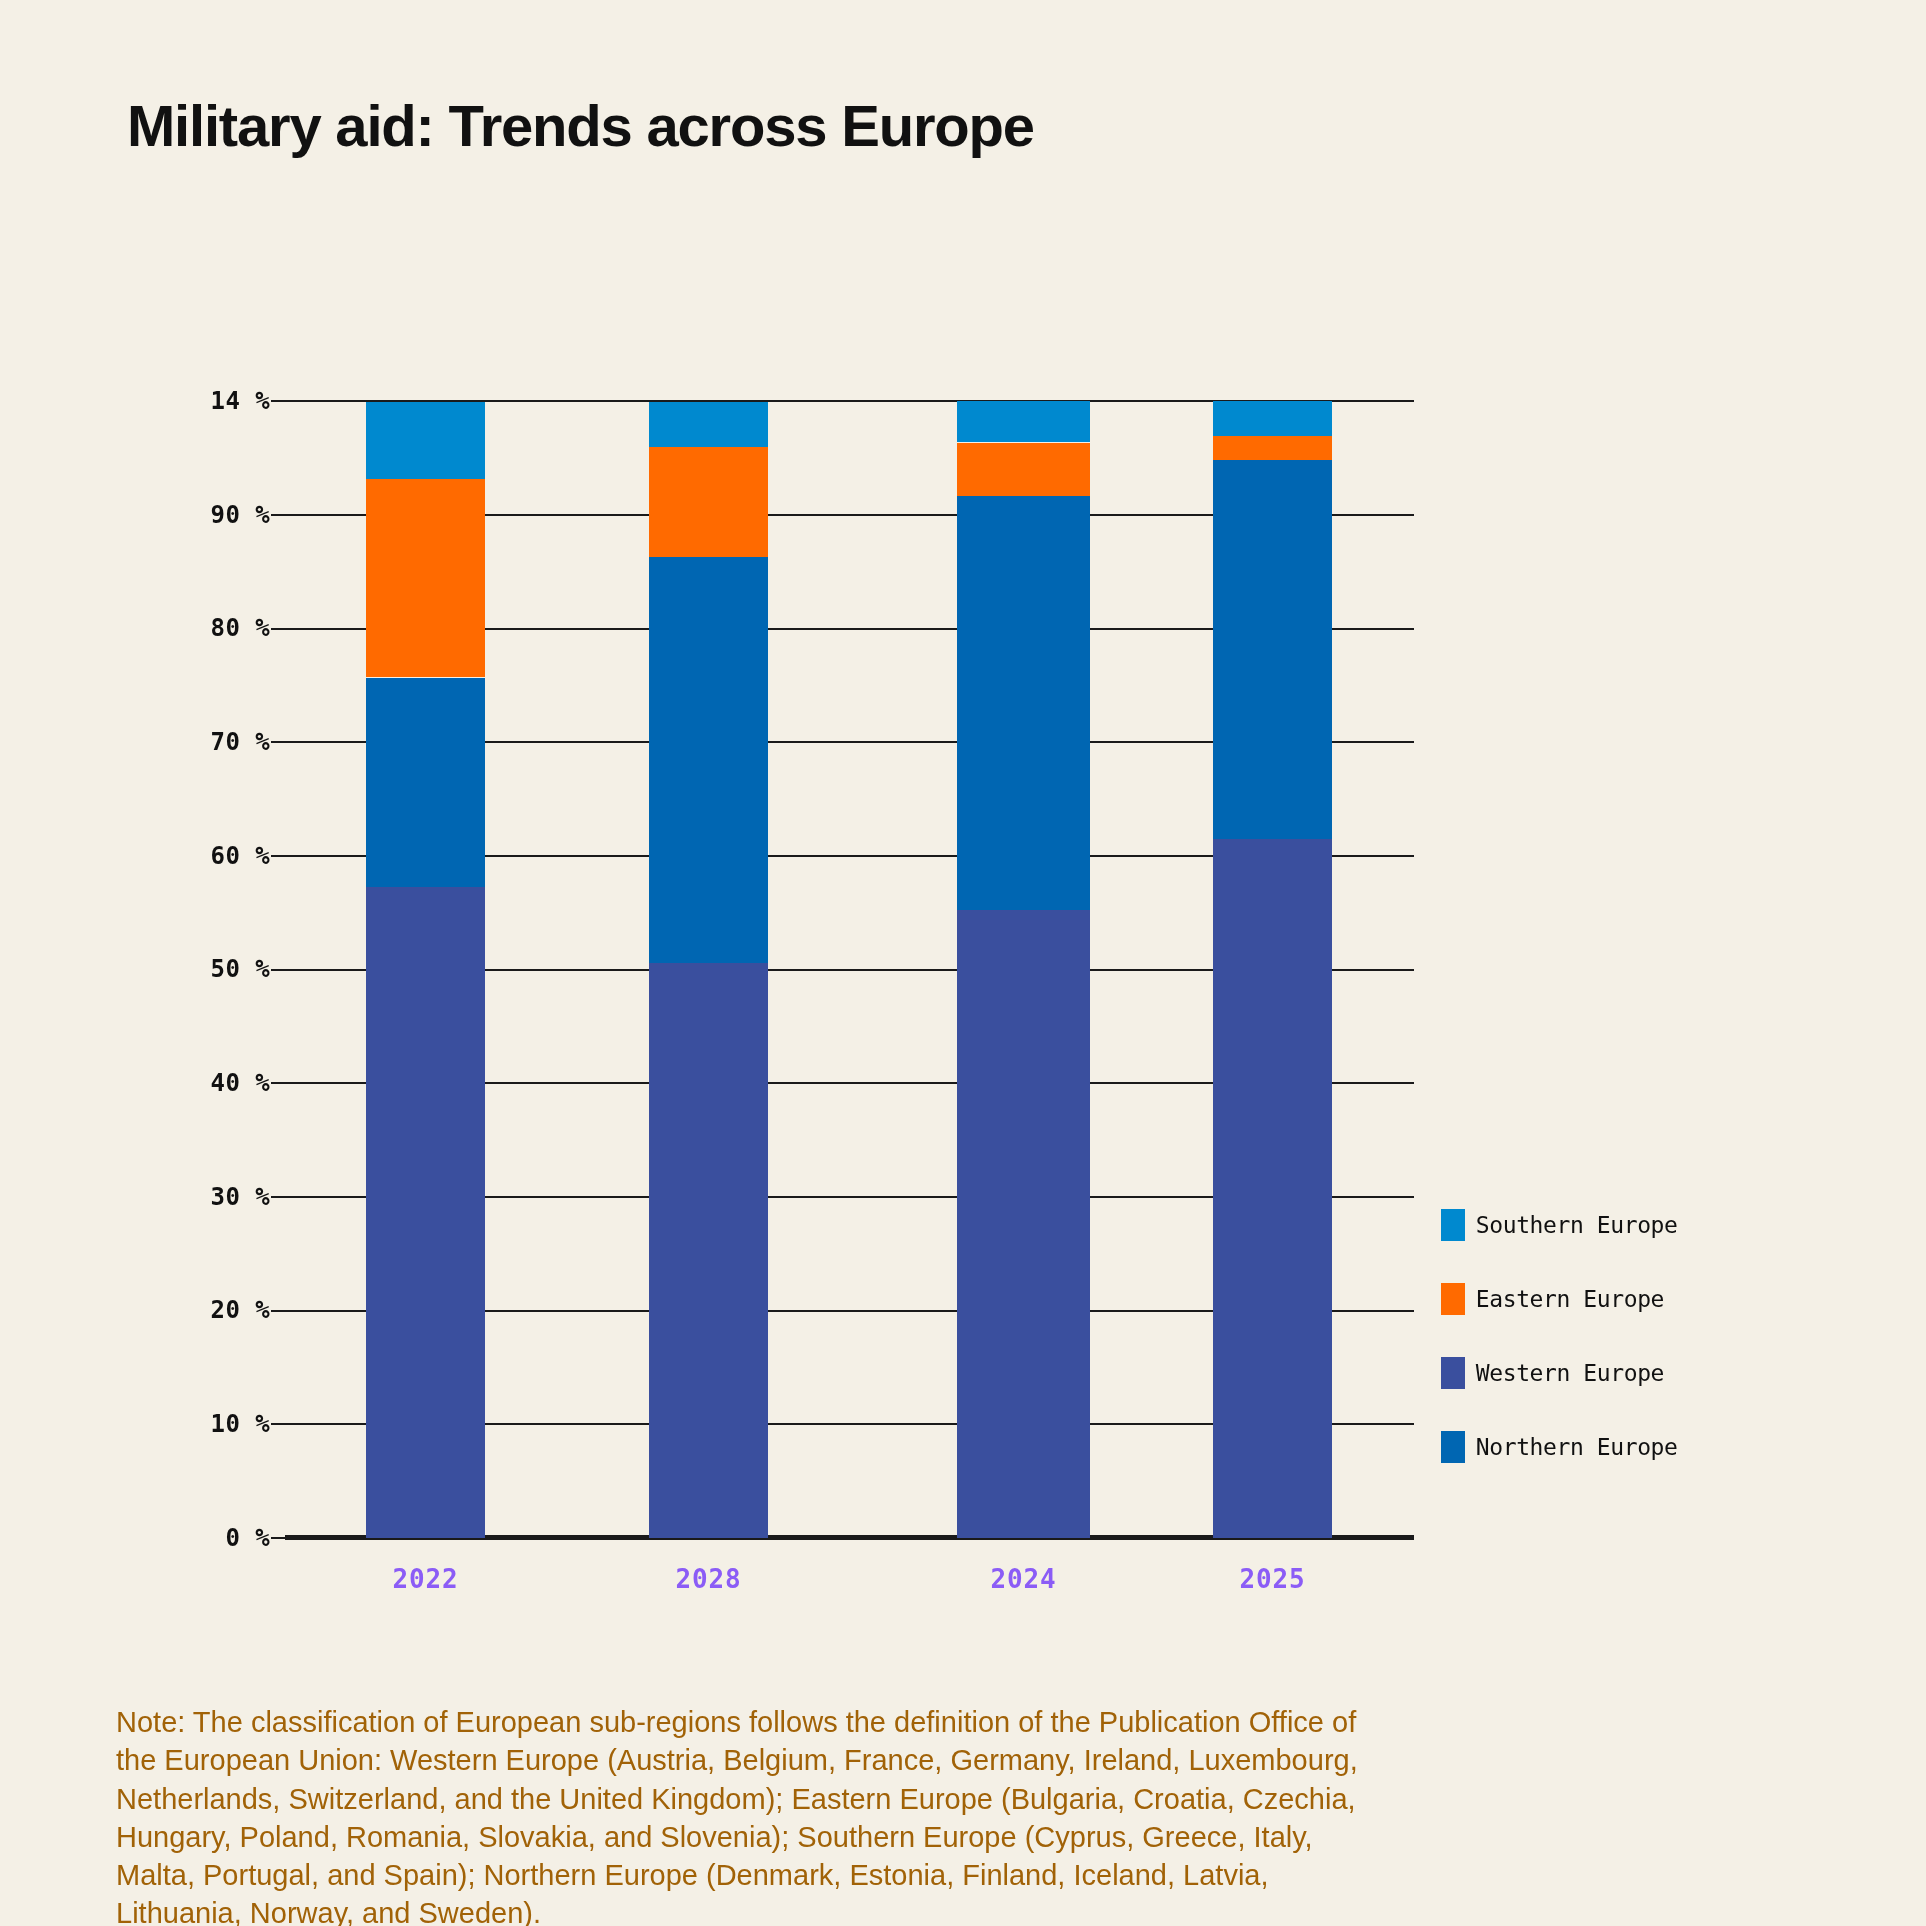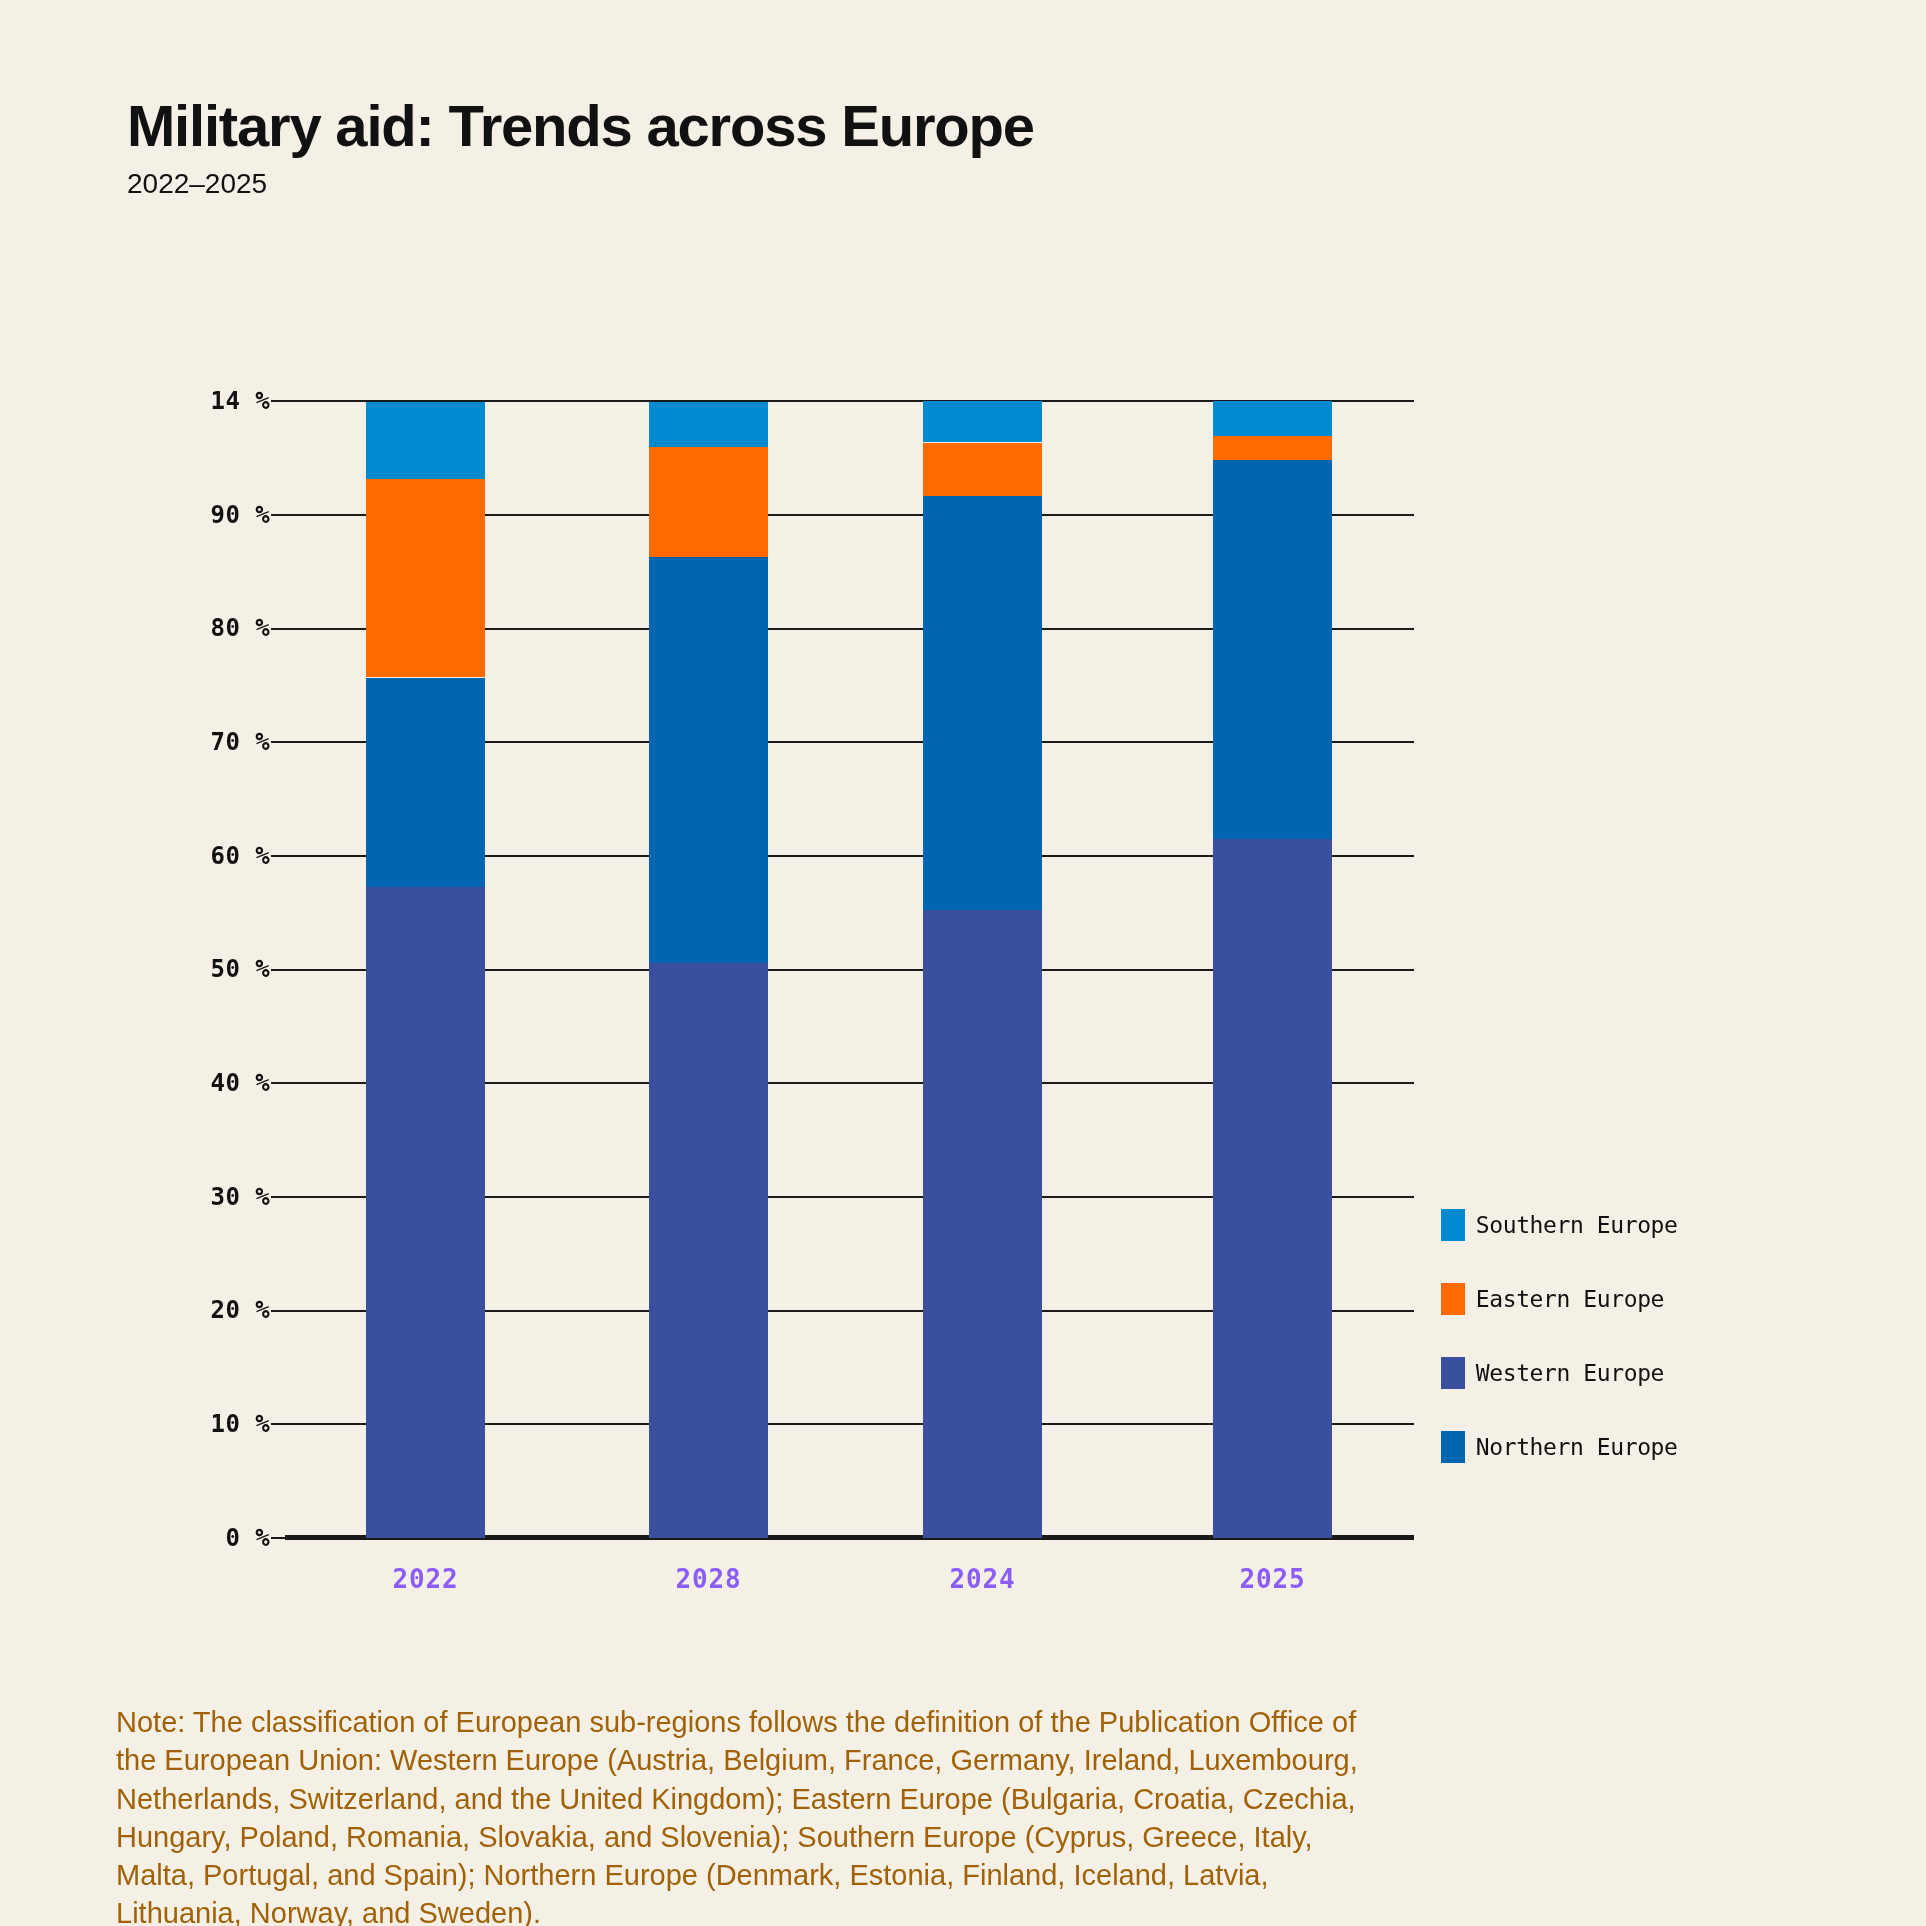--- a/index.html
+++ b/index.html
@@ -167,21 +167,20 @@
     font-weight: 400;
     line-height: 1.32;
     color: #a16207;
   }
 </style>
 </head>
 <body>
 
 <div id="header">
   <h1 id="chart-title">Military aid: Trends across Europe</h1>
-  <div id="chart-subtitle">2022–2025</div>
 </div>
 
 <div id="plot-wrap">
 
   <div id="y-axis-labels">
       <div class="y-tick-label" style="top: 0px;">14 %</div>
       <div class="y-tick-label" style="top: 114px;">90 %</div>
       <div class="y-tick-label" style="top: 227px;">80 %</div>
       <div class="y-tick-label" style="top: 341px;">70 %</div>
       <div class="y-tick-label" style="top: 455px;">60 %</div>
@@ -230,21 +229,21 @@
         </div>
         <div class="bar-group" style="left: 364px; width: 119px;">
           <div class="bar-stack">
             <div class="bar-seg" style="background: rgb(58, 79, 158); bottom: 0px; height: 575px;"></div>
             <div class="bar-seg" style="background: rgb(0, 102, 178); bottom: 575px; height: 406px;"></div>
             <div class="bar-seg" style="background: rgb(255, 106, 0); bottom: 981px; height: 110px;"></div>
             <div class="bar-seg" style="background: rgb(0, 137, 207); bottom: 1091px; height: 45px;"></div>
           </div>
           <div class="x-tick-label">2028</div>
         </div>
-        <div class="bar-group" style="left: 638px; width: 119px;">
+        <div class="bar-group" style="left: 672px; width: 133px;">
           <div class="bar-stack">
             <div class="bar-seg" style="background: rgb(58, 79, 158); bottom: 0px; height: 628px;"></div>
             <div class="bar-seg" style="background: rgb(0, 102, 178); bottom: 628px; height: 415px;"></div>
             <div class="bar-seg" style="background: rgb(255, 106, 0); bottom: 1042px; height: 53px;"></div>
             <div class="bar-seg" style="background: rgb(0, 137, 207); bottom: 1096px; height: 41px;"></div>
           </div>
           <div class="x-tick-label">2024</div>
         </div>
         <div class="bar-group" style="left: 928px; width: 119px;">
           <div class="bar-stack">

